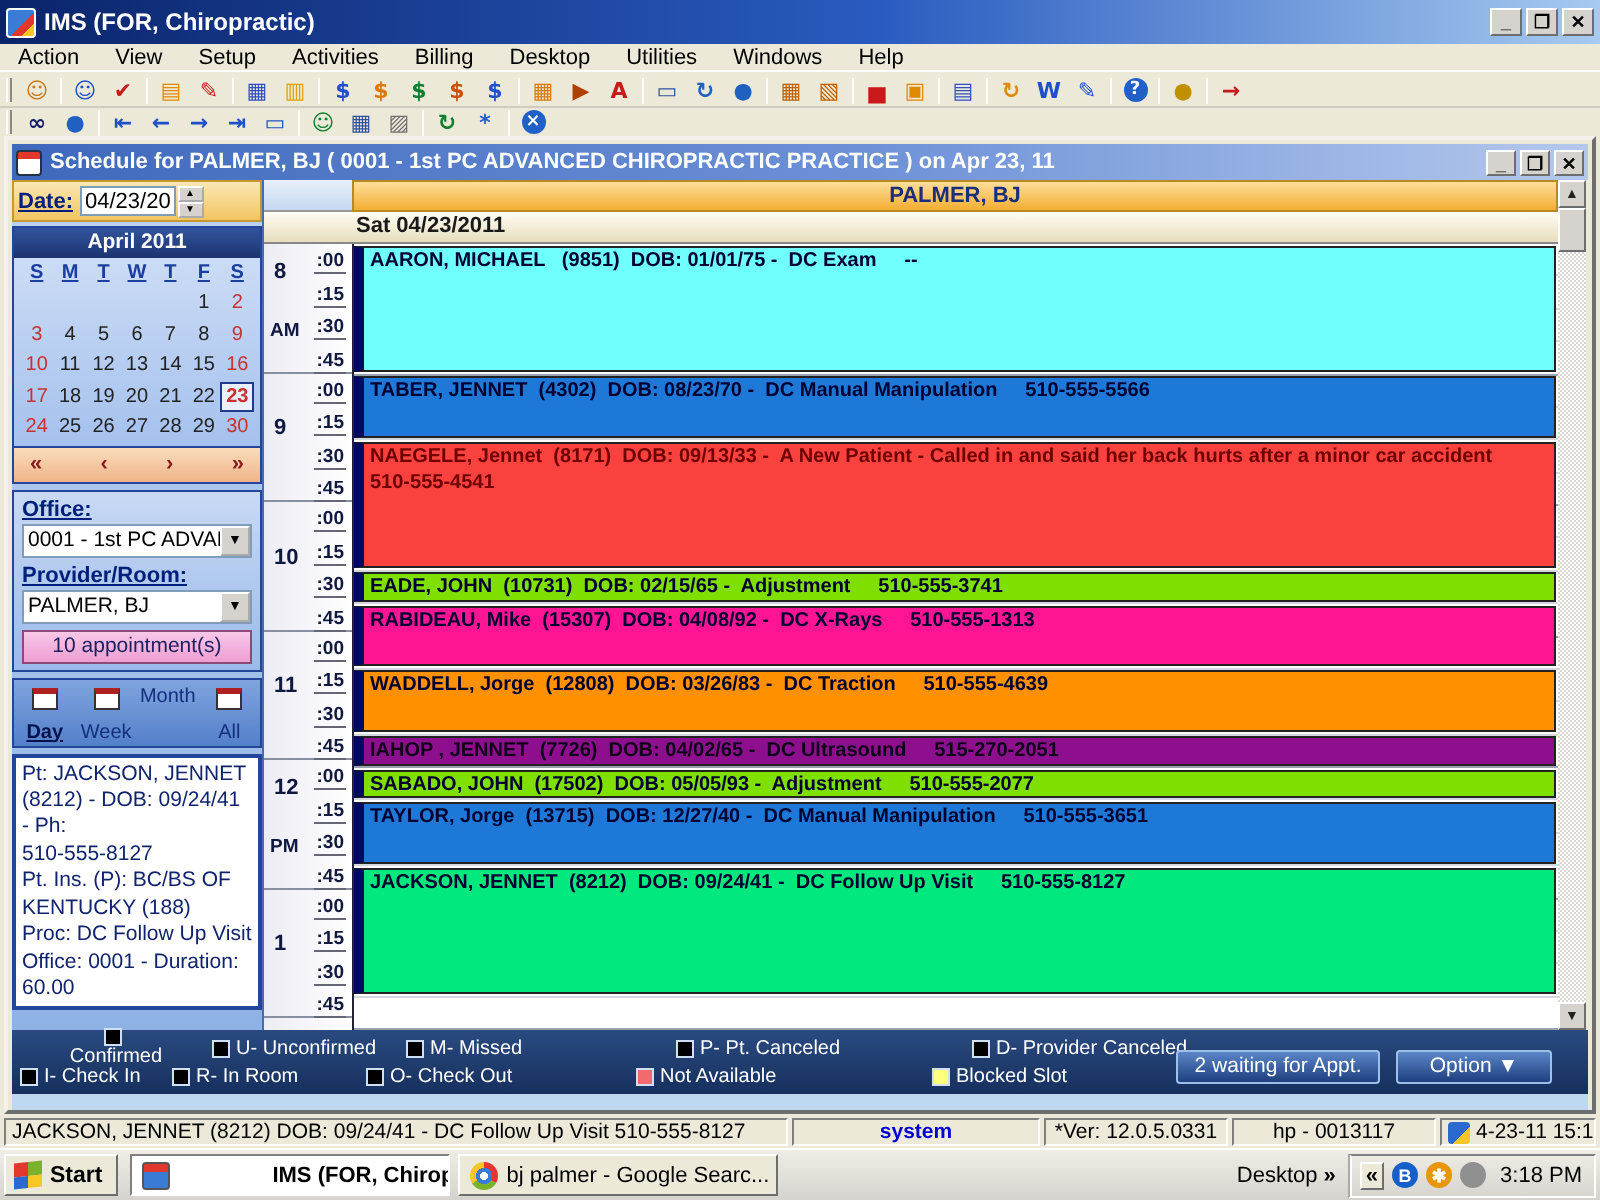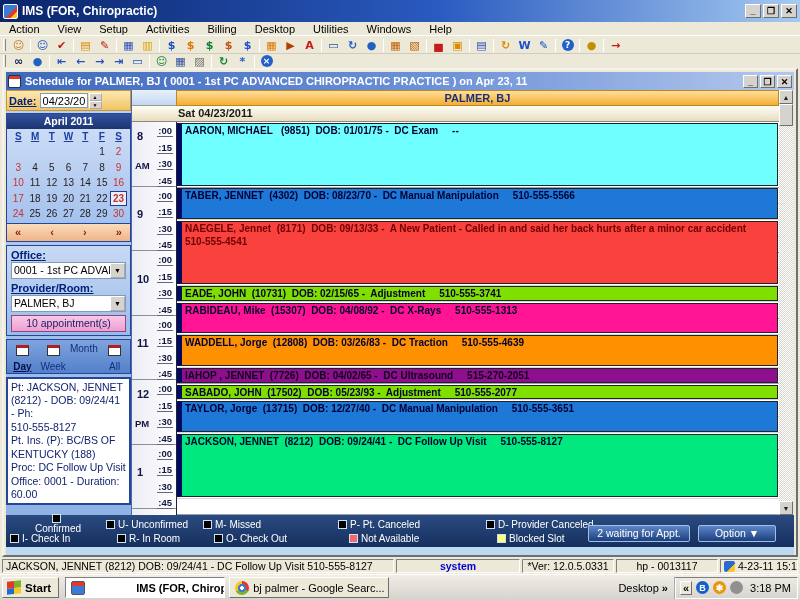--- a/index.html
+++ b/index.html
@@ -592,21 +592,21 @@
         <div class="slotline" style="height: 16.375px;"></div>
         <div class="slotline hb" style="height: 16.375px;"></div>
         <div class="appt" style="top: 0.5px; height: 63.5px; background: rgb(112, 255, 255); color: rgb(0, 0, 48);">AARON, MICHAEL   (9851)  DOB: 01/01/75 -  DC Exam     --</div>
         <div class="appt" style="top: 66px; height: 30.75px; background: rgb(30, 120, 216); color: rgb(0, 0, 48);">TABER, JENNET  (4302)  DOB: 08/23/70 -  DC Manual Manipulation     510-555-5566</div>
         <div class="appt" style="top: 98.75px; height: 63.5px; background: rgb(249, 66, 62); color: rgb(110, 0, 0);">NAEGELE, Jennet  (8171)  DOB: 09/13/33 -  A New Patient - Called in and said her back hurts after a minor car accident
 510-555-4541</div>
         <div class="appt" style="top: 164.25px; height: 14.375px; background: rgb(127, 224, 0); color: rgb(0, 0, 48);">EADE, JOHN  (10731)  DOB: 02/15/65 -  Adjustment     510-555-3741</div>
         <div class="appt" style="top: 180.625px; height: 30.75px; background: rgb(255, 20, 147); color: rgb(0, 0, 48);">RABIDEAU, Mike  (15307)  DOB: 04/08/92 -  DC X-Rays     510-555-1313</div>
         <div class="appt" style="top: 213.375px; height: 30.75px; background: rgb(255, 145, 0); color: rgb(0, 0, 48);">WADDELL, Jorge  (12808)  DOB: 03/26/83 -  DC Traction     510-555-4639</div>
         <div class="appt" style="top: 246.125px; height: 14.375px; background: rgb(142, 15, 142); color: rgb(16, 0, 26);">IAHOP , JENNET  (7726)  DOB: 04/02/65 -  DC Ultrasound     515-270-2051</div>
-        <div class="appt" style="top: 262.5px; height: 14.375px; background: rgb(127, 224, 0); color: rgb(0, 0, 48);">SABADO, JOHN  (17502)  DOB: 05/23/93 -  Adjustment     510-555-2077</div>
+        <div class="appt" style="top: 262.5px; height: 14.375px; background: rgb(127, 224, 0); color: rgb(0, 0, 48);">SABADO, JOHN  (17502)  DOB: 05/05/93 -  Adjustment     510-555-2077</div>
         <div class="appt" style="top: 278.875px; height: 30.75px; background: rgb(30, 120, 216); color: rgb(0, 0, 48);">TAYLOR, Jorge  (13715)  DOB: 12/27/40 -  DC Manual Manipulation     510-555-3651</div>
         <div class="appt" style="top: 311.625px; height: 63.5px; background: rgb(0, 232, 126); color: rgb(0, 0, 48);">JACKSON, JENNET  (8212)  DOB: 09/24/41 -  DC Follow Up Visit     510-555-8127</div>
       </div>
 
     <div class="vscroll">
       <div class="sc-btn raised">▲</div>
       <div class="sc-track">
         <div class="sc-thumb raised"></div>
       </div>
       <div class="sc-btn raised">▼</div>
@@ -629,21 +629,21 @@
           <div class="lg-item" style="width: 148px;">
             <span class="lg-sw" style="background: rgb(0, 0, 0);"></span>
             <span>P- Pt. Canceled</span>
           </div>
           <div class="lg-item">
             <span class="lg-sw" style="background: rgb(0, 0, 0);"></span>
             <span>D- Provider Canceled</span>
           </div>
         </div>
       <div class="lg-row" id="lgrow2">
-          <div class="lg-item" style="width: 107px;">
+          <div class="lg-item" style="width: 76px;">
             <span class="lg-sw" style="background: rgb(0, 0, 0);"></span>
             <span>I- Check In</span>
           </div>
           <div class="lg-item" style="width: 97px;">
             <span class="lg-sw" style="background: rgb(0, 0, 0);"></span>
             <span>R- In Room</span>
           </div>
           <div class="lg-item" style="width: 135px;">
             <span class="lg-sw" style="background: rgb(0, 0, 0);"></span>
             <span>O- Check Out</span>

